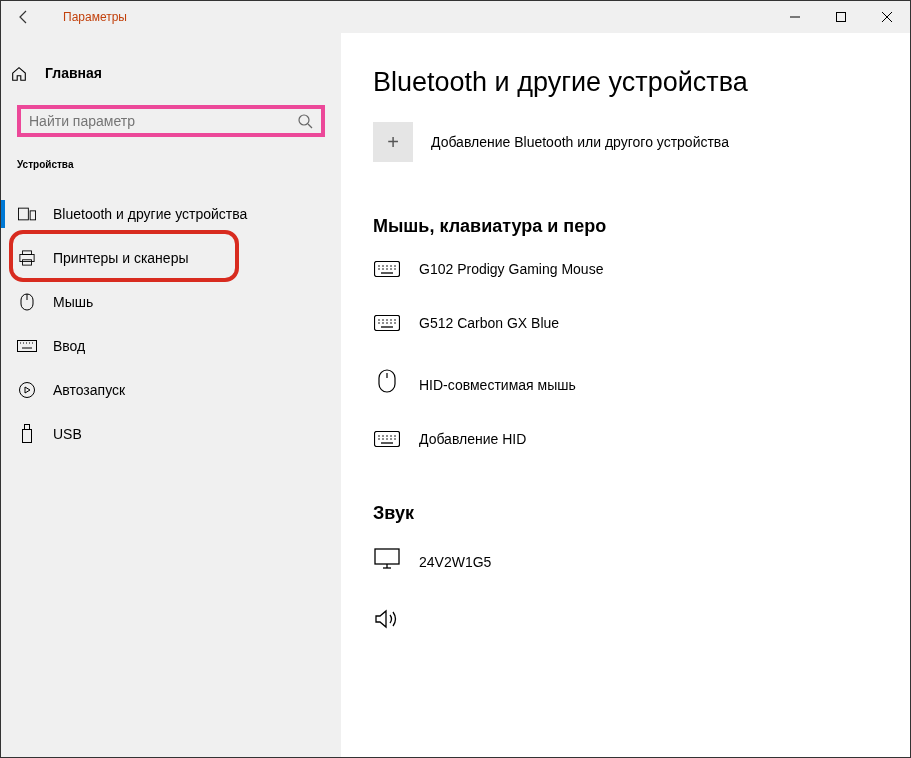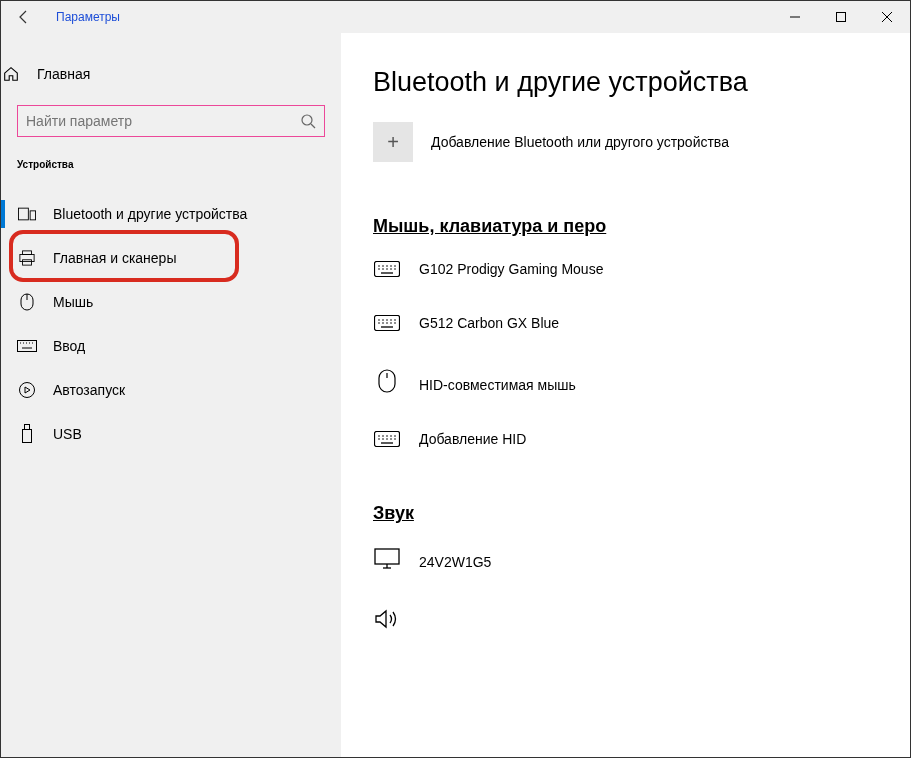--- a/index.html
+++ b/index.html
@@ -30,22 +30,22 @@
   .titlebar .back {
     width: 46px;
     height: 100%;
     display: flex;
     align-items: center;
     justify-content: center;
     font-size: 16px;
   }
   .titlebar .title {
     font-size: 12px;
-    margin-left: 9px;
-    color: #1d4ed8;
+    margin-left: 16px;
+    color: #c2410c;
   }
   .winbtns {
     position: absolute;
     right: 0;
     top: 0;
     height: 100%;
     display: flex;
   }
   .winbtn {
     width: 46px;
@@ -62,30 +62,30 @@
   }
   .sidebar {
     width: 340px;
     background: #f0f0f0;
     padding: 24px 0 0 0;
     display: flex;
     flex-direction: column;
   }
   .home-row {
     display: flex;
-    align-items: center;
-    padding: 8px 16px 8px 0;
+    padding: 8px 16px 8px 8px;
     margin-bottom: 14px;
     gap: 16px;
+    font-weight: bold;
   }
   .home-row .icon-holder { width: 20px; display: flex; justify-content: center; }
   .searchbox {
     margin: 0 16px 18px 16px;
     height: 32px;
-    border: 1px solid #ec4899;
+    border: 4px solid #ec4899;
     background: #fff0;
     display: flex;
     align-items: center;
     padding: 0 8px;
     position: relative;
   }
   .searchbox input {
     border: none;
     background: transparent;
     outline: none;
@@ -154,21 +154,20 @@
     display: flex;
     align-items: center;
     justify-content: center;
     font-size: 20px;
     color: #555;
   }
   .section-heading {
     font-size: 18px;
     font-weight: 600;
     margin-bottom: 14px;
-    text-decoration: underline;
   }
   .device-row {
     display: flex;
     align-items: flex-end;
     gap: 18px;
     padding: 10px 0 28px 0;
   }
   .device-row .dev-icon {
     width: 28px;
     display: flex;
@@ -245,21 +244,21 @@
       </div>
 
       <div class="nav-item" style="position:relative;">
         <span class="icon-holder">
           <svg width="18" height="16" viewBox="0 0 20 18">
               <rect x="5" y="1" width="10" height="4" stroke="#000" fill="none" stroke-width="1"></rect>
               <rect x="2" y="5" width="16" height="8" stroke="#000" fill="none" stroke-width="1"></rect>
               <rect x="5" y="11" width="10" height="6" stroke="#000" fill="none" stroke-width="1"></rect>
             </svg>
         </span>
-        <span>Главная и сканеры</span>
+        <span>Принтеры и сканеры</span>
         <div class="highlight-ring"></div>
       </div>
 
       <div class="nav-item">
         <span class="icon-holder">
           <svg width="14" height="18" viewBox="0 0 14 18">
               <rect x="1" y="1" width="12" height="16" rx="6" stroke="#000" fill="none" stroke-width="1"></rect>
               <line x1="7" y1="1" x2="7" y2="7" stroke="#000" stroke-width="1"></line>
             </svg>
         </span>

